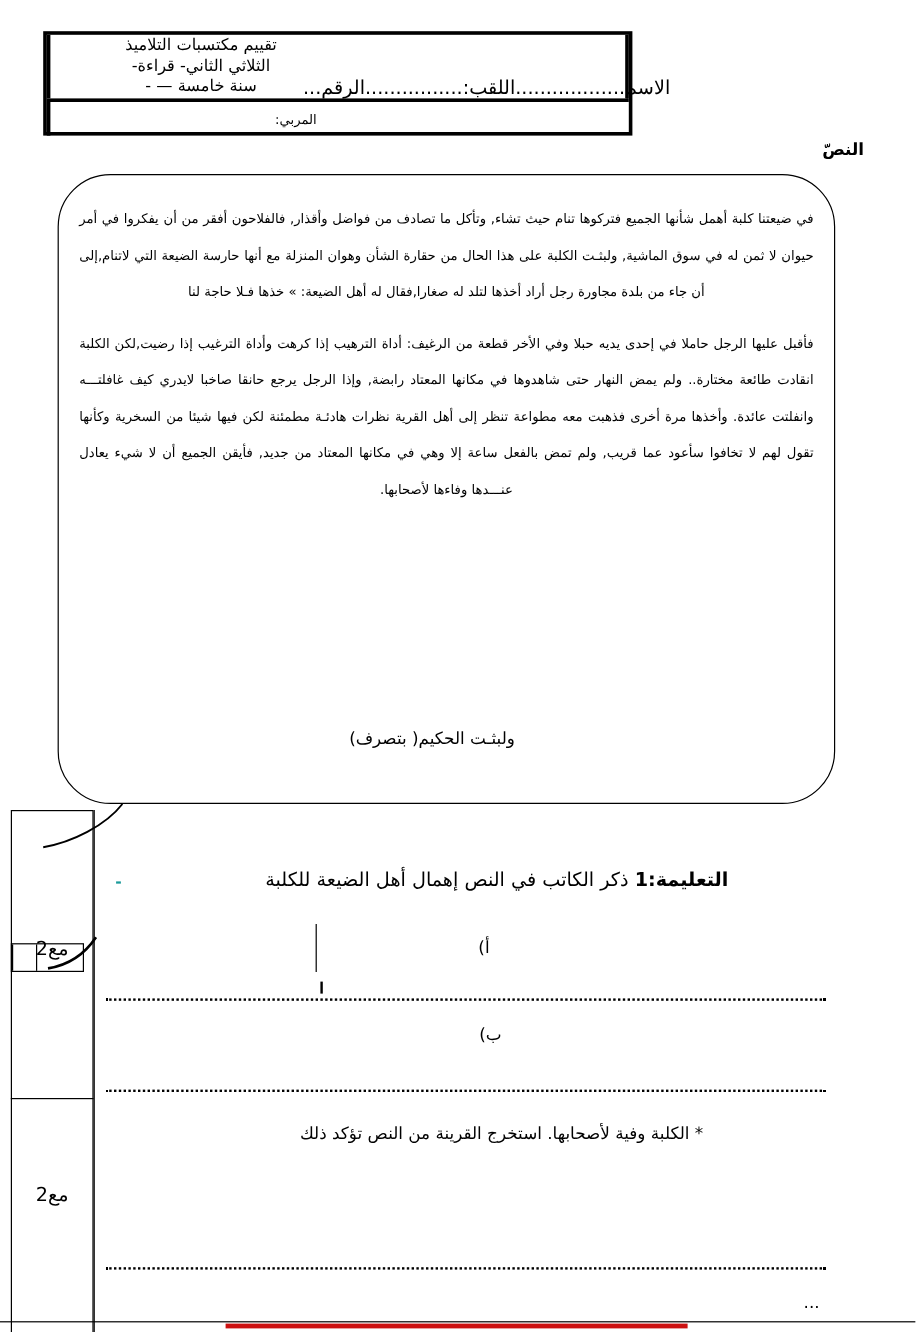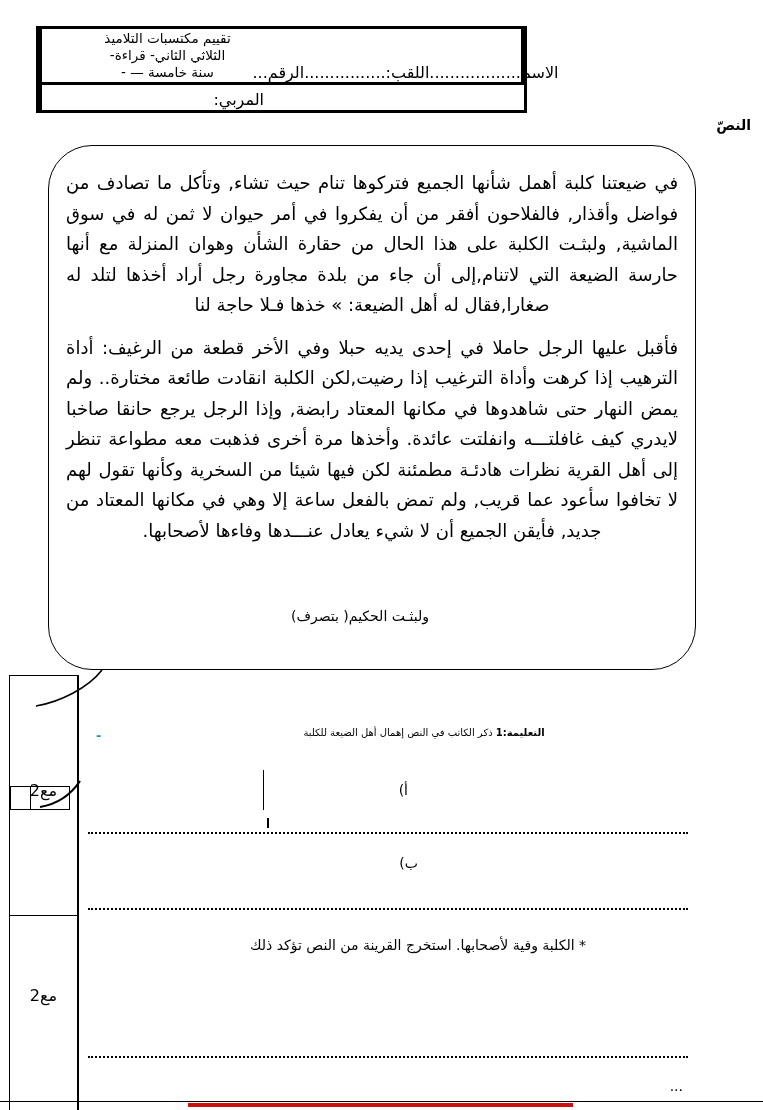--- a/index.html
+++ b/index.html
@@ -22,38 +22,38 @@
     width:254px;display:flex;flex-direction:column;
     justify-content:center;align-items:center;text-align:center;
     border-left:3px solid #000;
   }
   .hdr-cell-title .tline{font-size:13.5px;line-height:17px;white-space:nowrap;}
   .hdr-cell-blank{flex:1;}
   .hdr-cell-teacher{
     width:231px;border-left:3px solid #000;
     display:flex;align-items:center;justify-content:flex-start;
   }
-  .hdr-cell-teacher .line{font-size:16px;white-space:nowrap;}
+  .hdr-cell-teacher .line{font-size:11px;white-space:nowrap;}
   .hdr-cell-bot-rest{flex:1;}
 
   
   .nass-label{
-    position:absolute;right:12px;top:117px;
+    position:absolute;right:43px;top:117px;
     font-size:14px;font-weight:bold;white-space:nowrap;
   }
 
   
   .text-box{
     position:absolute;left:48px;top:145px;width:648px;height:525px;
     border:1px solid #000;border-radius:44px;box-sizing:border-box;
     background:#fff;
   }
   .text-body{
     position:absolute;left:66px;top:168px;width:612px;
-    font-size:18px;line-height:30.5px;text-align:justify;
+    font-size:11px;line-height:30.5px;text-align:justify;
     text-align-last:center;direction:rtl;
   }
   .text-body p{margin:0 0 12px 0;}
   .text-body p.p-quote-tail{text-align:right;text-align-last:right;margin-bottom:18px;}
   .attribution{
     position:absolute;left:150px;top:608px;width:420px;
     font-size:14px;text-align:center;direction:rtl;
   }
 
   
@@ -91,22 +91,22 @@
     position:absolute;left:78px;top:675px;width:0;height:436px;
     border-left:1px solid #000;
   }
 
   .teal-dash{
     position:absolute;left:96px;top:728px;
     color:#1a9a9a;font-size:13px;font-weight:bold;
   }
 
   .instr-1{
-    position:absolute;right:84px;top:722px;width:510px;
-    font-size:10px;line-height:21px;direction:rtl;text-align:center;
+    position:absolute;right:94px;top:722px;width:510px;
+    font-size:16px;line-height:21px;direction:rtl;text-align:center;
   }
   .instr-1 b{font-weight:bold;}
   .instr-1 .sub{display:block;font-weight:normal;}
 
   .label-alef{
     position:absolute;right:355px;top:782px;
     font-size:14px;direction:rtl;
   }
   .label-ba{
     position:absolute;right:345px;top:855px;

